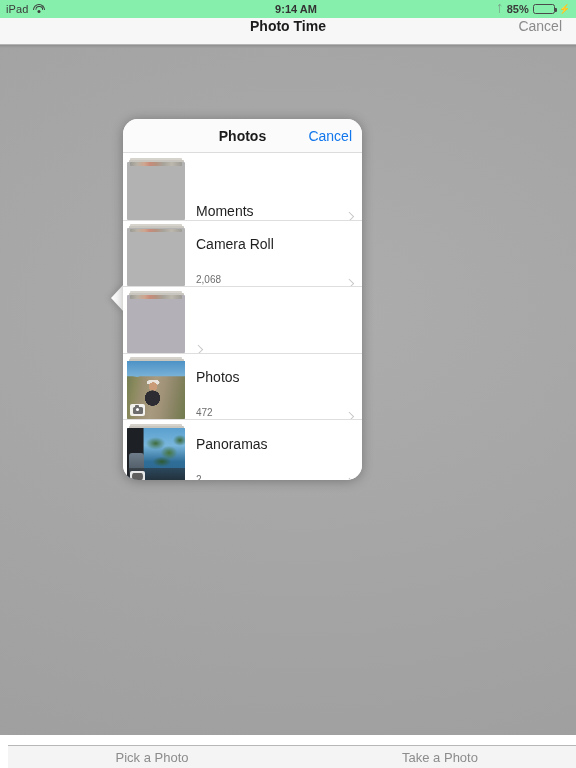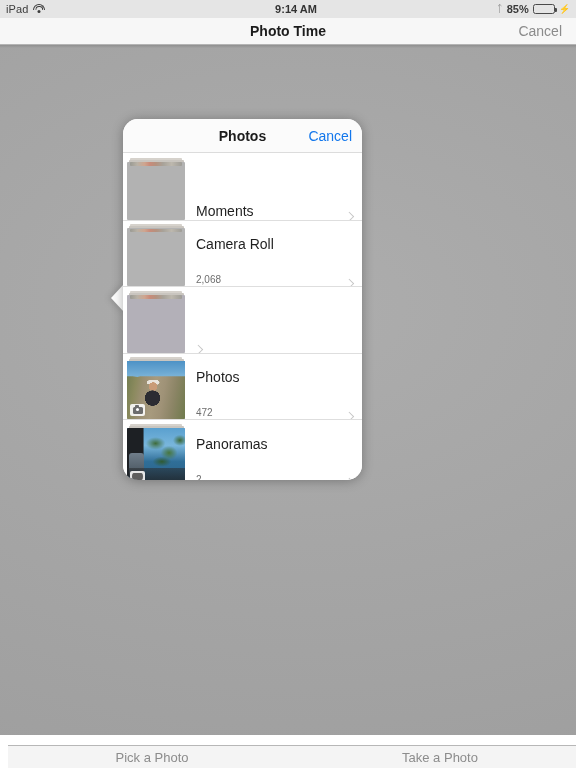--- a/index.html
+++ b/index.html
@@ -6,21 +6,21 @@
   html, body {
     width:576px; height:768px; overflow:hidden;
     font-family:"Liberation Sans", sans-serif;
     -webkit-font-smoothing:antialiased;
   }
   body { position:relative; background:#ffffff; }
 
   
   #status-bar {
     position:absolute; left:0; top:0; width:576px; height:18px;
-    background:#e5e5e5;
+    background:#86efac;
     display:flex; align-items:center;
     font-size:11px; color:#3a3a3a;padding-left:28px;
   }
   #status-left { position:absolute; left:6px; display:flex; align-items:center; gap:5px; }
   #status-device { font-size:11px; letter-spacing:0.1px; color:#3c3c3c; }
   .wifi-glyph { display:inline-block; width:12px; height:10px; position:relative; }
   .wifi-glyph i {
     position:absolute; left:50%; transform:translateX(-50%);
     border:1.4px solid #3c3c3c; border-bottom:none;
     border-radius:50% 50% 0 0 / 100% 100% 0 0;
@@ -48,21 +48,21 @@
     content:""; position:absolute; right:-3px; top:3px;
     width:2px; height:4px; background:#4a4a4a; border-radius:0 1px 1px 0;
   }
   .battery-fill { height:100%; background:#32d74b; border-radius:1px; }
   .bolt-glyph { font-size:9px; color:#3a3a3a; line-height:1; margin-left:1px; }
 
   
   #nav-bar {
     position:absolute; left:0; top:18px; width:576px; height:27px;
     background:#f7f7f7; border-bottom:0.5px solid #b4b4b4;
-    display:flex; align-items:center; justify-content:center;
+    display:flex; align-items:flex-start; justify-content:center;
   }
   #nav-title { font-size:14px; font-weight:bold; color:#1c1c1c; }
   #nav-cancel {
     position:absolute; right:14px; font-size:14px; color:#8b8b8b;
   }
 
   
   #content-dim {
     position:absolute; left:0; top:45px; width:576px; height:690px;
     background:

